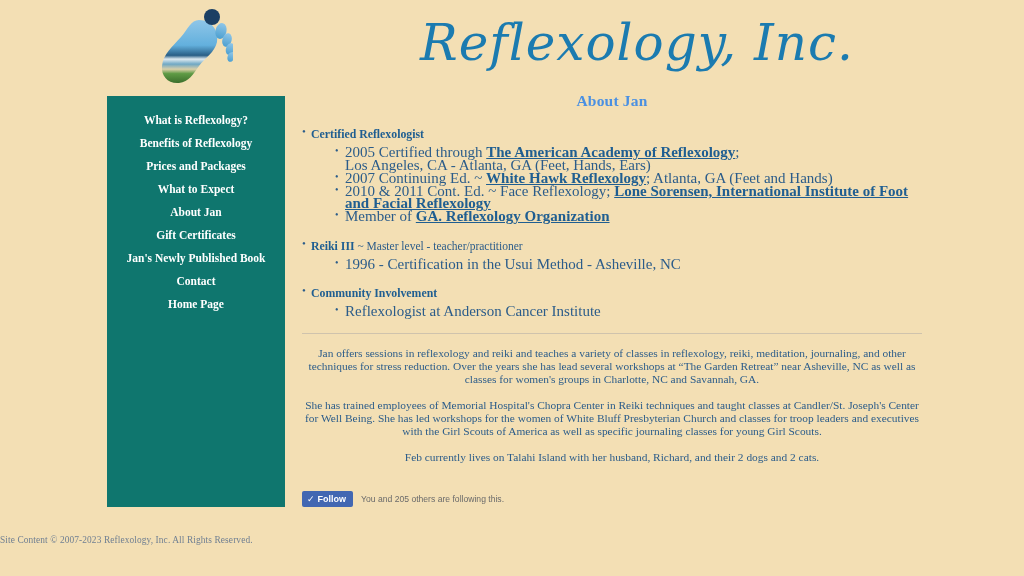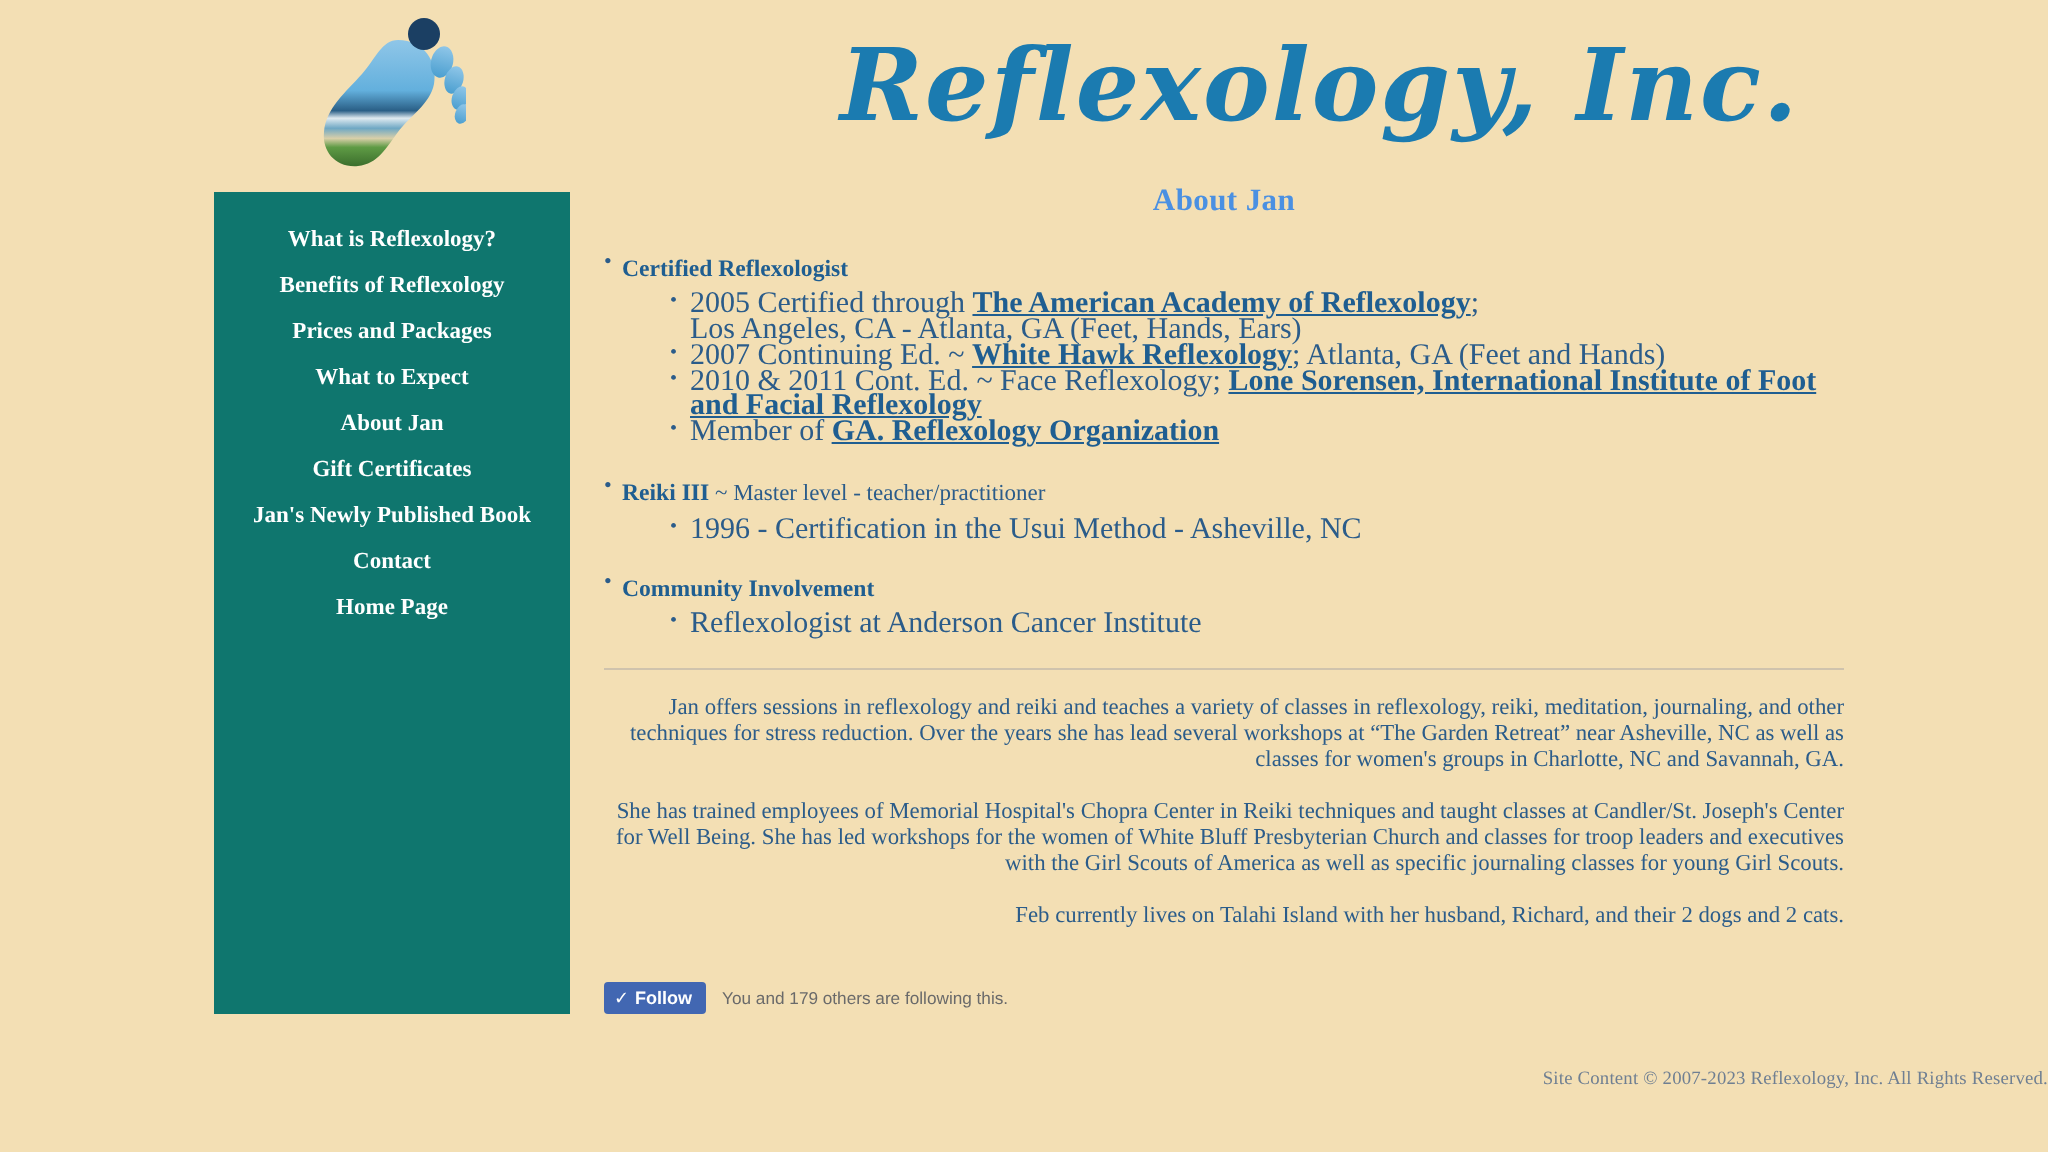--- a/index.html
+++ b/index.html
@@ -21,21 +21,21 @@
     position: absolute; left: 155px; top: 4px;
     width: 78px; height: 86px;
   }
   .logo svg { display: block; width: 78px; height: 86px; }
 
   .site-title {
     position: absolute; left: 420px; top: 6px;
     width: 400px; text-align: center;
     font-family: "DejaVu Serif", "Liberation Serif", serif;
     font-style: italic;
-    font-weight: 700;
+    font-weight: 400;
     font-size: 50px;
     line-height: 74px;
     letter-spacing: 1px;
     color: #1b7bb0;
     white-space: nowrap;
   }
 
   
   .sidebar {
     position: absolute; left: 107px; top: 96px;
@@ -106,21 +106,21 @@
   hr.divider {
     border: none;
     border-top: 1px solid #cfc3ad;
     margin: 16px 0 13px 0;
   }
   p.para {
     margin: 0 0 13px 0;
     font-size: 11.4px;
     line-height: 12.9px;
     color: #2b5c8a;
-    text-align: right;
+    text-align: center;
   }
 
   
   .follow-row {
     position: absolute; left: 302px; top: 491px;
     display: flex; align-items: center;
   }
   .fb-follow {
     display: inline-flex; align-items: center; gap: 3px;
     background: #4267b2;
@@ -137,21 +137,21 @@
     margin-left: 8px;
     font-family: "Liberation Sans", "DejaVu Sans", sans-serif;
     font-size: 8.6px;
     color: #6a6a6a;
     line-height: 12px;
   }
 
   
   .footer {
     position: absolute; left: 0; top: 535px;
-    width: 1024px; text-align: right;
+    width: 1024px; text-align: left;
     font-size: 9.4px;
     color: #6f7f92;
     letter-spacing: .1px;
   }
 </style>
 </head>
 <body>
 
 <div class="page">
 
@@ -262,18 +262,18 @@
     <p class="para">Jan offers sessions in reflexology and reiki and teaches a variety of classes in reflexology, reiki, meditation, journaling, and other techniques for stress reduction. Over the years she has lead several workshops at “The Garden Retreat” near Asheville, NC as well as classes for women's groups in Charlotte, NC and Savannah, GA.</p>
     <p class="para">She has trained employees of Memorial Hospital's Chopra Center in Reiki techniques and taught classes at Candler/St. Joseph's Center for Well Being. She has led workshops for the women of White Bluff Presbyterian Church and classes for troop leaders and executives with the Girl Scouts of America as well as specific journaling classes for young Girl Scouts.</p>
     <p class="para">Feb currently lives on Talahi Island with her husband, Richard, and their 2 dogs and 2 cats.</p>
   </main>
 
   <div class="follow-row">
     <div class="fb-follow">
       <span class="fb-check">✓</span>
       <span>Follow</span>
     </div>
-    <span class="follow-text">You and 179 others are following this.</span>
+    <span class="follow-text">You and 205 others are following this.</span>
   </div>
 
   <div class="footer">Site Content © 2007-2023 Reflexology, Inc. All Rights Reserved.</div>
 
 </div>
 
 </body></html>

